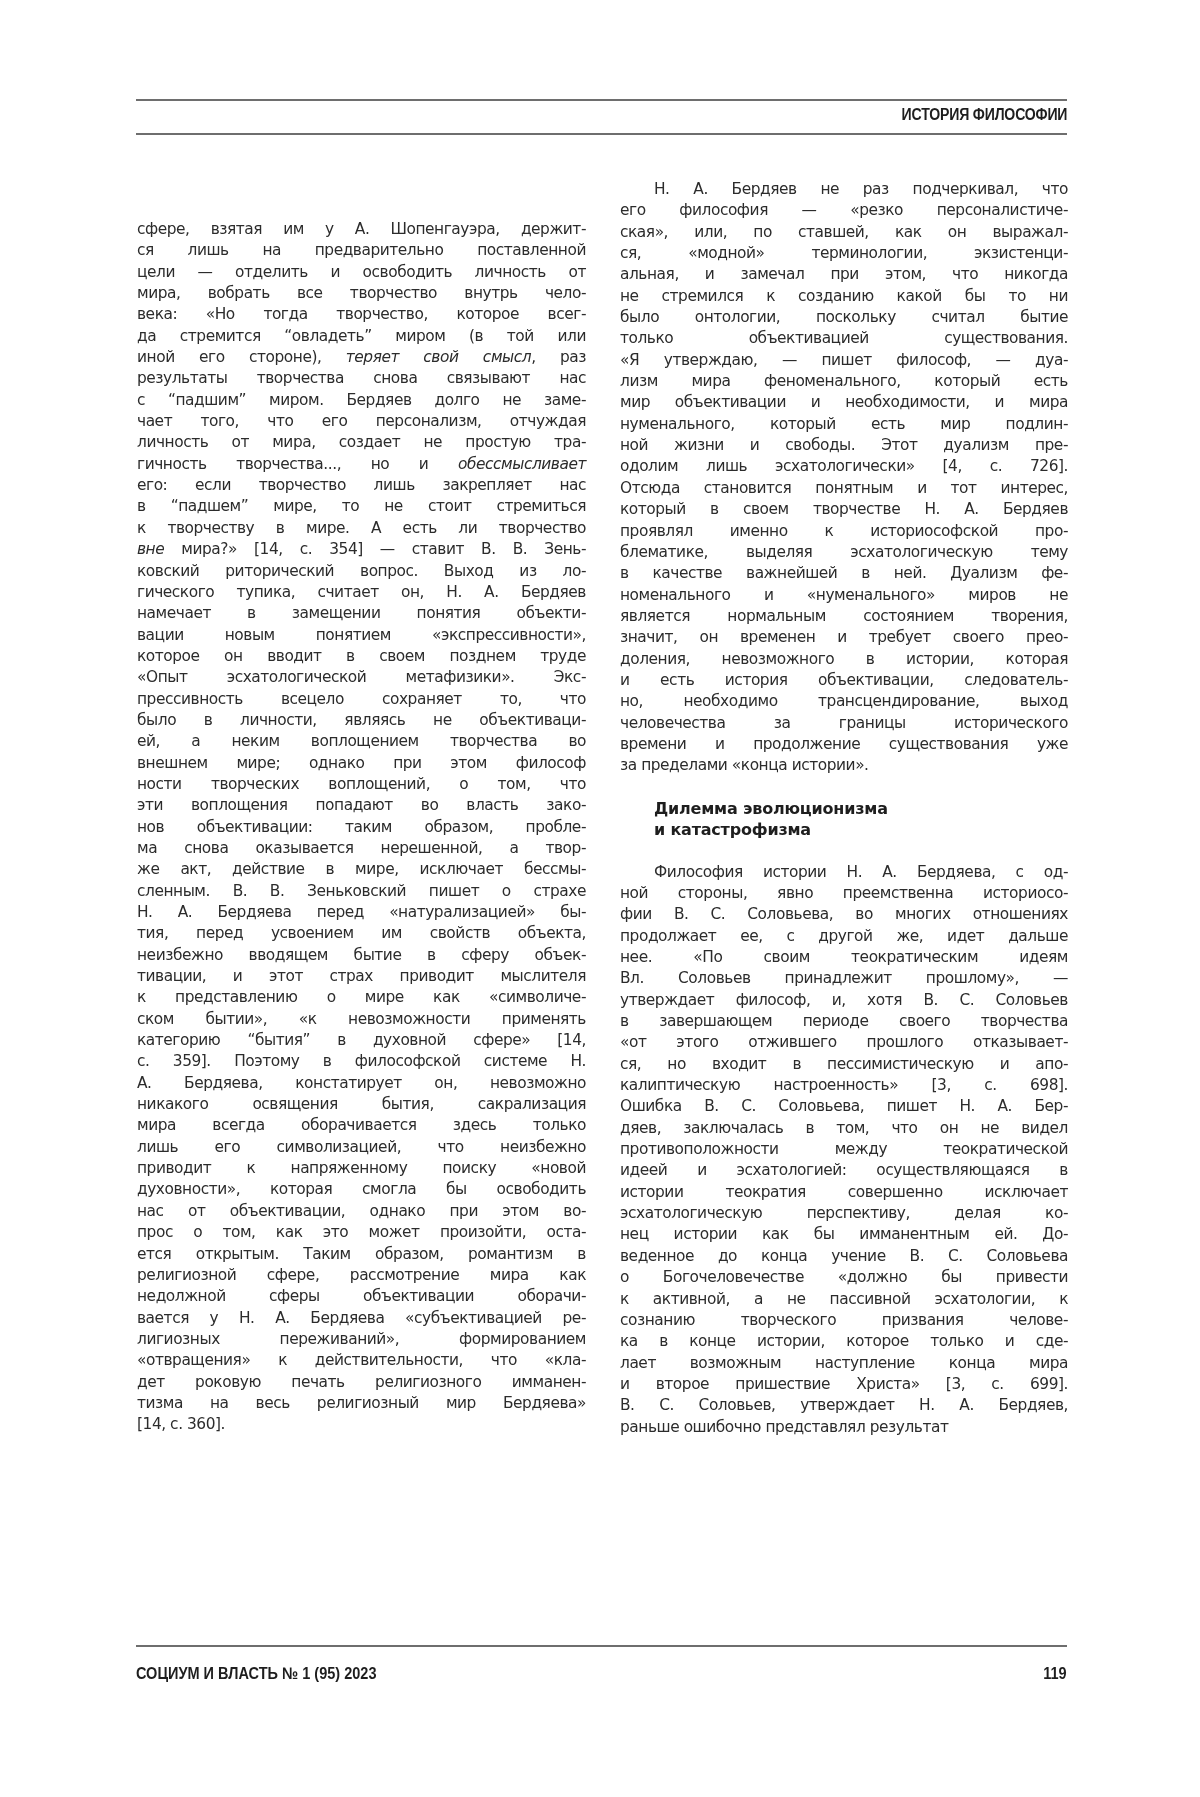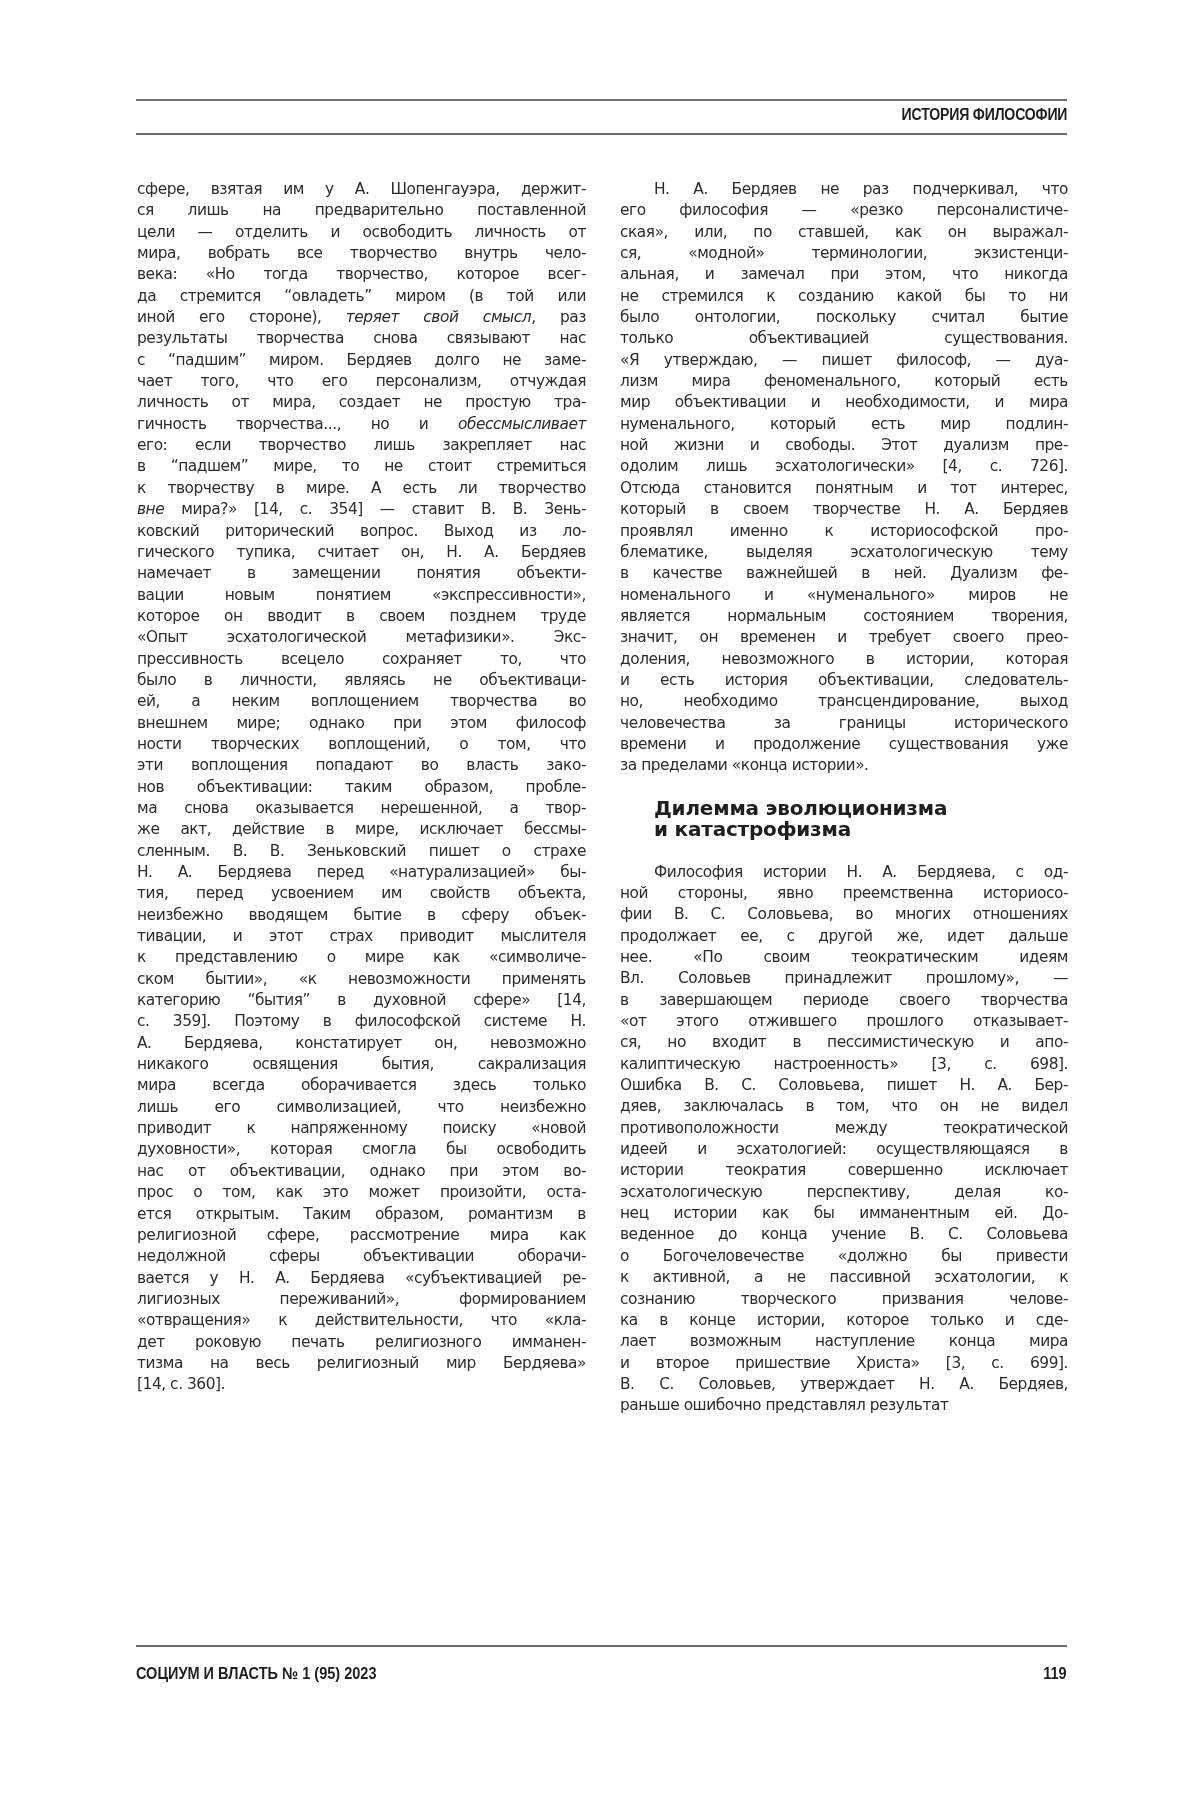--- a/index.html
+++ b/index.html
@@ -18,28 +18,28 @@
   .footer-page {
     position: absolute; right: 133px; top: 1664px;
     font-family: "Liberation Sans", sans-serif; font-weight: bold; font-size: 16.5px;
     color: #1e1e1e; transform: scaleX(0.88); transform-origin: right center;
   }
   .col {
     position: absolute; top: 179px; width: 449px;
     font-family: "DejaVu Sans", sans-serif; font-size: 15.4px; line-height: 21.35px;
     color: #2c2c2c; text-align: justify; text-align-last: justify;
   }
-  .col-left { left: 137px; }
+  .col-left { left: 137px; margin-top: 40px; }
   .col-right { left: 620px; width: 448px; }
   .line { display: block; white-space: nowrap; height: 21.35px; letter-spacing: -0.45px; word-spacing: 0px; text-align-last: justify; }
   .line.last { text-align-last: left; }
   .line.indent { padding-left: 34px; }
   .line em { font-style: italic; }
   .section-heading {
-    font-family: "DejaVu Sans", sans-serif; font-weight: bold; font-size: 20px;
+    font-family: "DejaVu Sans", sans-serif; font-weight: bold; font-size: 16px;
     line-height: 21.5px; color: #1e1e1e; padding-left: 34px; margin-top: 21px; margin-bottom: 21px;
     text-align: center; text-align-last: left; letter-spacing: -0.2px;
   }
   .section-heading span { display: block; white-space: nowrap; }
 </style>
 </head>
 <body>
 
 <div class="rule" style="top:99px;"></div>
 <div class="running-head">ИСТОРИЯ ФИЛОСОФИИ</div>
@@ -140,20 +140,21 @@
     <span>Дилемма эволюционизма</span>
     <span>и катастрофизма</span>
   </div>
   <div id="right-p2">
       <span class="line indent">Философия истории Н. А. Бердяева, с од-</span>
       <span class="line">ной стороны, явно преемственна историосо-</span>
       <span class="line">фии В. С. Соловьева, во многих отношениях</span>
       <span class="line">продолжает ее, с другой же, идет дальше</span>
       <span class="line">нее. «По своим теократическим идеям</span>
       <span class="line">Вл. Соловьев принадлежит прошлому», —</span>
+      <span class="line">утверждает философ, и, хотя В. С. Соловьев</span>
       <span class="line">в завершающем периоде своего творчества</span>
       <span class="line">«от этого отжившего прошлого отказывает-</span>
       <span class="line">ся, но входит в пессимистическую и апо-</span>
       <span class="line">калиптическую настроенность» [3, с. 698].</span>
       <span class="line">Ошибка В. С. Соловьева, пишет Н. А. Бер-</span>
       <span class="line">дяев, заключалась в том, что он не видел</span>
       <span class="line">противоположности между теократической</span>
       <span class="line">идеей и эсхатологией: осуществляющаяся в</span>
       <span class="line">истории теократия совершенно исключает</span>
       <span class="line">эсхатологическую перспективу, делая ко-</span>

